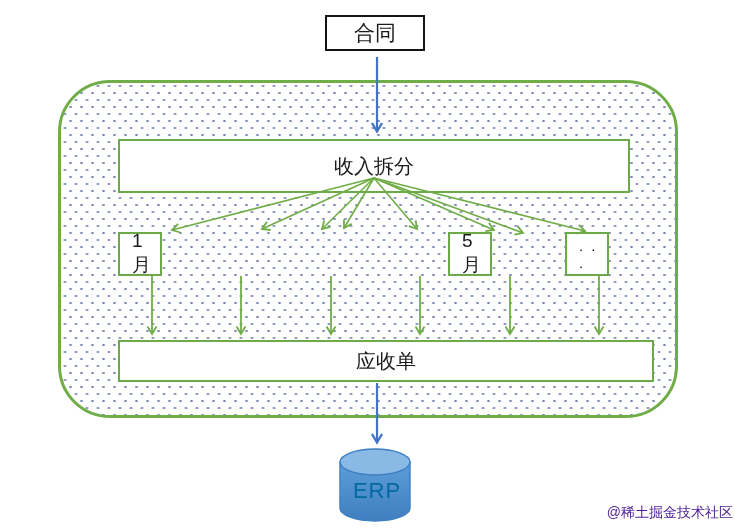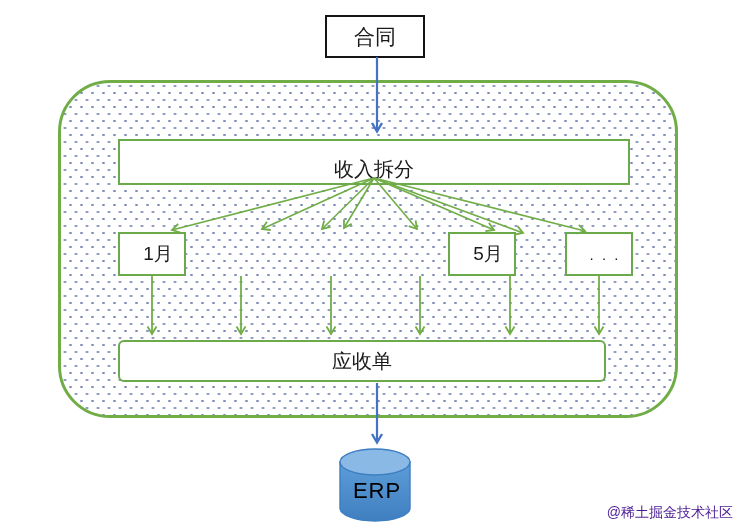--- a/index.html
+++ b/index.html
@@ -27,37 +27,37 @@
   }
   .node{
     position:absolute;
     box-sizing:border-box;
     background:#ffffff;
     display:flex;align-items:center;justify-content:center;
     color:#1a1a1a;
     z-index:2;
   }
   .contract-node{
-    left:325px;top:15px;width:100px;height:43px;
+    left:325px;top:15px;width:100px;height:36px;
     border:2.5px solid #141414;
     font-size:21px;
   }
   .green-box{border:2px solid #6aaa4b;}
-  .revenue-node{left:118px;top:139px;width:512px;height:46px;font-size:20px;align-items:flex-end;}
-  .receivable-node{left:118px;top:340px;width:488px;height:42px;font-size:20px;border-radius:6px;}
-  .month-node{top:232px;width:68px;height:44px;font-size:19px;padding-left:12px;}
+  .revenue-node{left:118px;top:139px;width:512px;height:54px;font-size:20px;}
+  .receivable-node{left:118px;top:340px;width:536px;height:42px;font-size:20px;}
+  .month-node{top:232px;width:44px;height:44px;font-size:19px;padding-left:12px;}
   .m0{left:118px}.m1{left:207px}.m2{left:297px}.m3{left:386px}.m4{left:448px}.m5{left:565px;font-size:15px;letter-spacing:2px;}
   .arrow-layer{
     position:absolute;left:0;top:0;width:738px;height:528px;
     z-index:3;pointer-events:none;
   }
   .erp-label{
     position:absolute;left:340px;top:476px;width:74px;height:30px;
     display:flex;align-items:center;justify-content:center;
-    color:#000000;font-size:22px;letter-spacing:1px;
+    color:#0369a1;font-size:22px;letter-spacing:1px;
     z-index:4;
   }
   .watermark{
     position:absolute;right:5px;bottom:6px;
     color:#4c1d95;font-size:14px;
     z-index:4;
   }
 </style>
 </head>
 <body>

